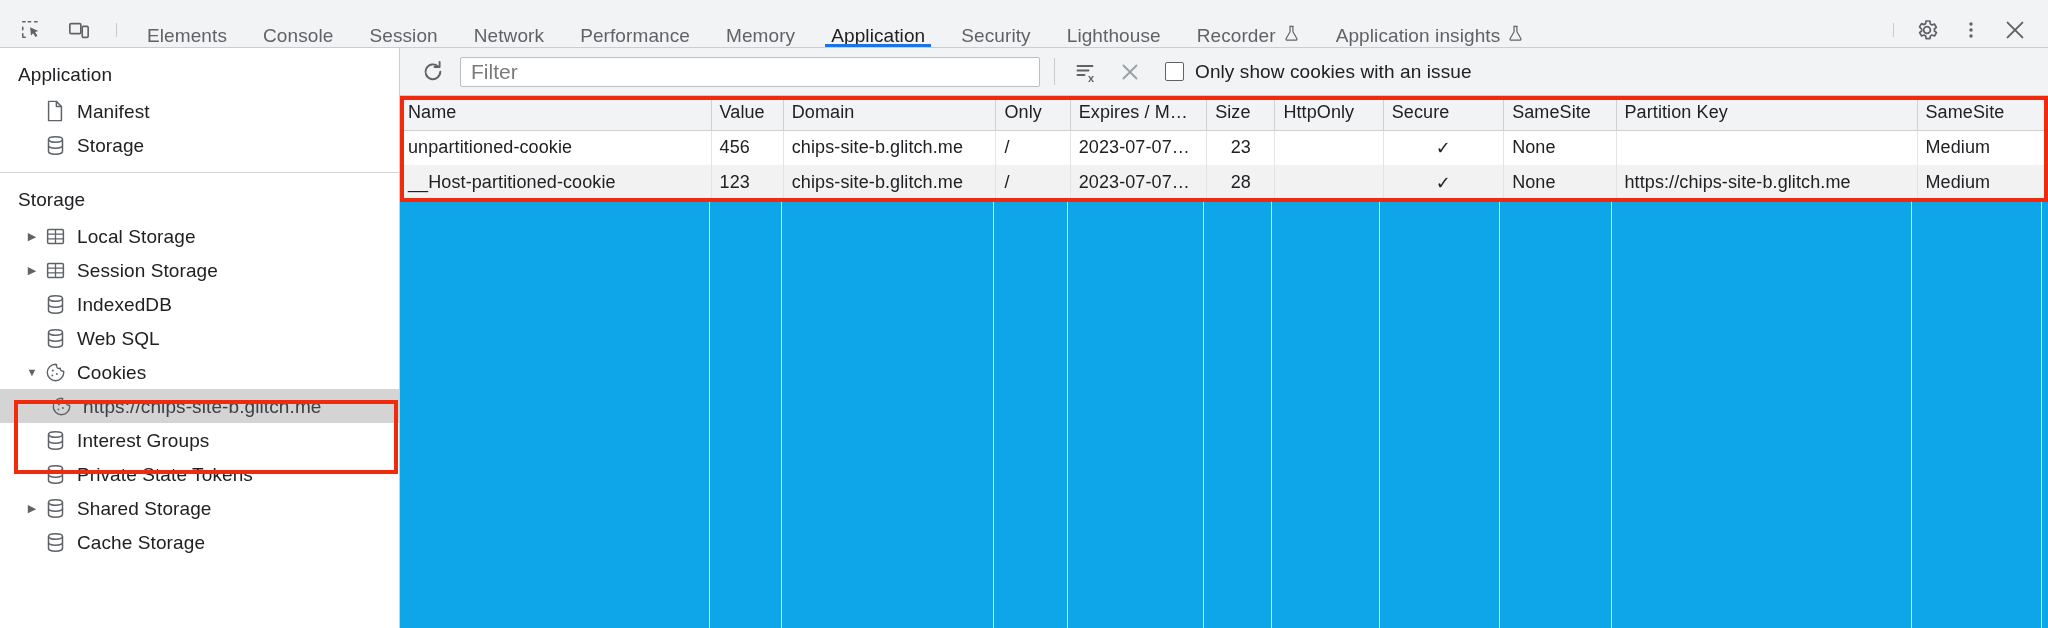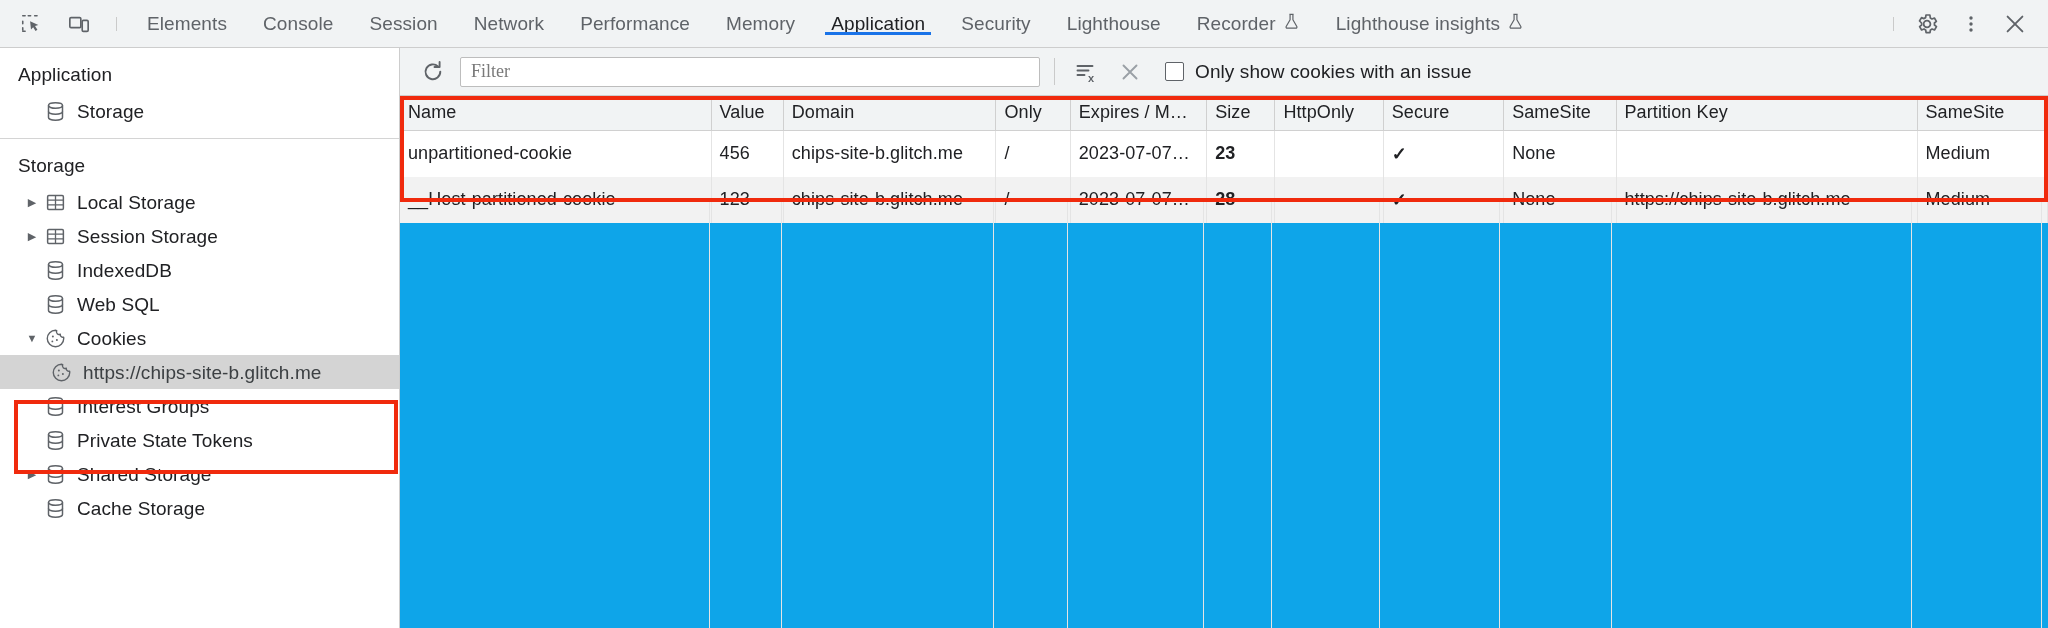--- a/index.html
+++ b/index.html
@@ -20,21 +20,21 @@
     background: #ffffff;
   }
 
   
   .tabbar {
     height: 48px;
     min-height: 48px;
     background: #f1f3f4;
     border-bottom: 1px solid #cdcdcd;
     display: flex;
-    align-items: center;
+    align-items: flex-end;
     position: relative;
   }
 
   .tab-left-icons {
     display: flex;
     align-items: center;
     padding: 0 6px 0 14px;
     gap: 14px;
   }
 
@@ -186,22 +186,22 @@
     gap: 10px;
   }
 
   .filter-input {
     flex: 0 1 580px;
     height: 30px;
     background: #ffffff;
     border: 1px solid #bdbdbd;
     border-radius: 2px;
     padding: 0 10px;
-    font-size: 18px;
-    font-family: Liberation Serif, serif;
+    font-size: 21px;
+    font-family: Liberation Sans, sans-serif;
     color: #7f1d1d;
     outline: none;
   }
   .filter-input::placeholder { color: #7a7a7a; }
 
   .cb-wrap {
     display: flex;
     align-items: center;
     gap: 11px;
     font-size: 19px;
@@ -245,32 +245,32 @@
     color: #202124;
     white-space: nowrap;
     overflow: hidden;
     text-overflow: ellipsis;
     letter-spacing: 0.1px;
     cursor: pointer;
   }
 
   table.cookies td {
     height: 35px;
-    padding: 12px 8px;
+    padding: 0 8px;
     border-right: 1px solid #e4e4e4;
     white-space: nowrap;
     overflow: hidden;
     text-overflow: ellipsis;
     letter-spacing: 0.1px;
   }
 
   table.cookies tr.row-even td { background: #ffffff; }
   table.cookies tr.row-odd  td { background: #f2f2f2; }
 
-  td.num { text-align: left; font-weight: bold; }
+  td.num { text-align: center; }
   td.name-cell { padding-left: 22px; }
 
   
   .filler {
     position: absolute;
     left: 0; right: 0;
     top: 105px;
     bottom: 0;
     display: flex;
     pointer-events: none;
@@ -343,21 +343,21 @@
         </div>
       <div class="tab">
         <span>Recorder</span>
         <span>
           <svg width="17" height="17" viewBox="0 0 24 24">
               <path d="M9 2h6M10 2v7.5L4.5 19a1.6 1.6 0 001.4 2.4h12.2A1.6 1.6 0 0019.5 19L14 9.5V2" stroke="#5f6368" stroke-width="1.7" fill="none" stroke-linejoin="round"></path>
             </svg>
         </span>
       </div>
       <div class="tab">
-        <span>Lighthouse insights</span>
+        <span>Application insights</span>
         <span>
           <svg width="17" height="17" viewBox="0 0 24 24">
               <path d="M9 2h6M10 2v7.5L4.5 19a1.6 1.6 0 001.4 2.4h12.2A1.6 1.6 0 0019.5 19L14 9.5V2" stroke="#5f6368" stroke-width="1.7" fill="none" stroke-linejoin="round"></path>
             </svg>
         </span>
       </div>
     </div>
 
     <div class="tab-right-icons">
       <div class="vsep"></div>
@@ -382,20 +382,30 @@
     </div>
   </div>
 
   <div class="body-split">
 
     <div class="sidebar" style="position:relative;">
 
       <div class="side-section">
         <div class="side-title">Application</div>
 
+        <div class="tree-row depth-1">
+          <span class="twisty spacer">▶</span>
+          <span class="tree-icon">
+            <svg width="20" height="22" viewBox="0 0 20 24">
+                <path d="M3 1.5h8.5L17 7v15.5H3z" stroke="#5f6368" stroke-width="1.6" fill="none" stroke-linejoin="round"></path>
+                <path d="M11.5 1.5V7H17" stroke="#5f6368" stroke-width="1.6" fill="none" stroke-linejoin="round"></path>
+              </svg>
+          </span>
+          <span class="tree-label">Manifest</span>
+        </div>
 
 
         <div class="tree-row depth-1">
           <span class="twisty spacer">▶</span>
           <span class="tree-icon">
             <svg width="21" height="21" viewBox="0 0 24 24">
               <ellipse cx="12" cy="5.2" rx="8" ry="3.1" stroke="#5f6368" stroke-width="1.7" fill="none"></ellipse>
               <path d="M4 5.2v13.6c0 1.7 3.6 3.1 8 3.1s8-1.4 8-3.1V5.2" stroke="#5f6368" stroke-width="1.7" fill="none"></path>
               <path d="M4 12c0 1.7 3.6 3.1 8 3.1s8-1.4 8-3.1" stroke="#5f6368" stroke-width="1.6" fill="none"></path>
             </svg>

